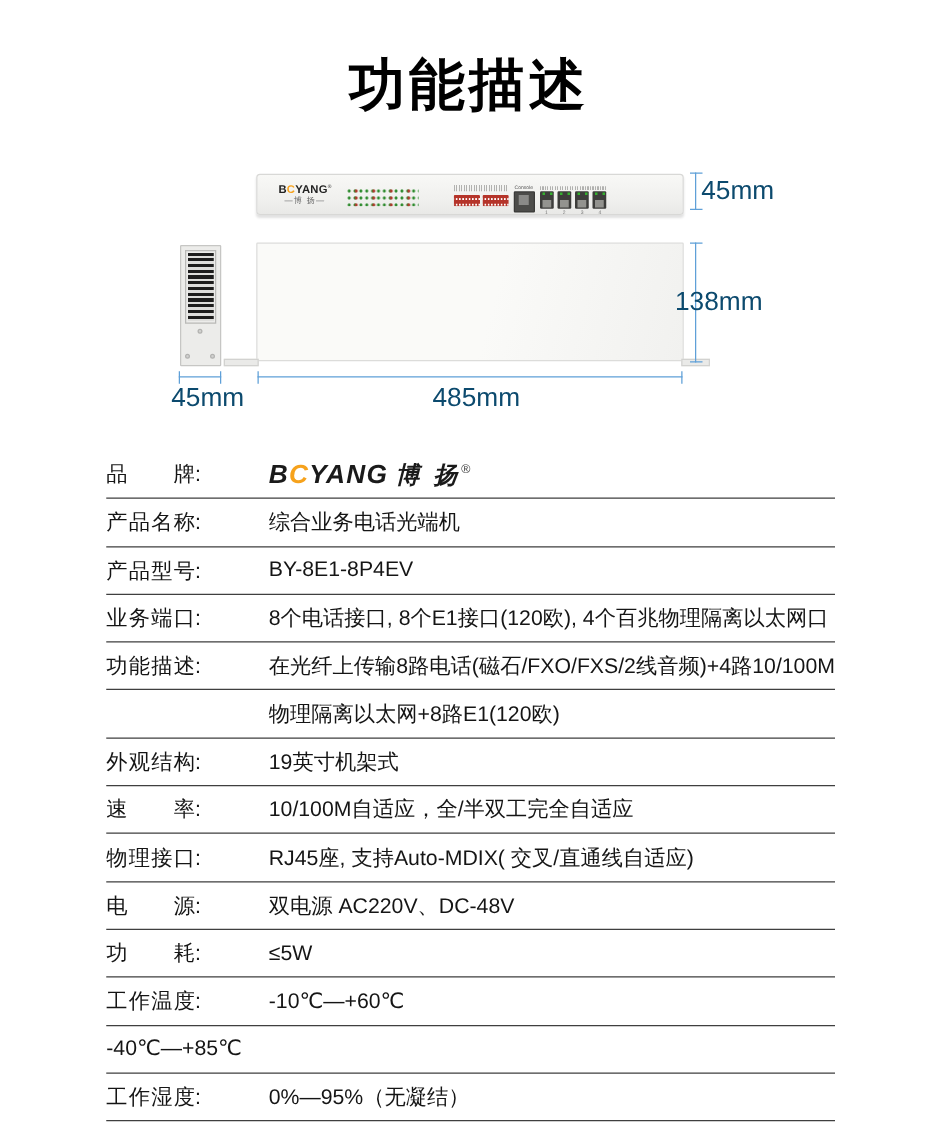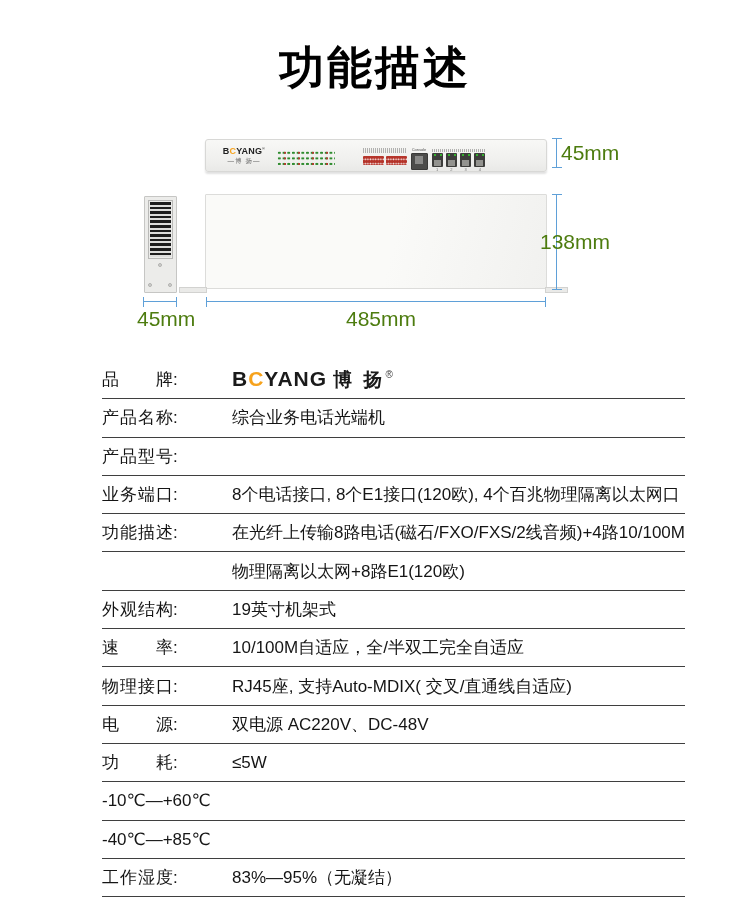--- a/index.html
+++ b/index.html
@@ -64,30 +64,30 @@
   .ear-left { left:179px; width:26px; }
   .ear-right { left:545px; width:21px; }
 
   
   .dim-v { position:absolute; width:0; border-left:1px solid #5fa0d8; }
   .dim-v::before,.dim-v::after { content:""; position:absolute; left:-5px; width:10px; height:1px; background:#5fa0d8; }
   .dim-v::before { top:0; } .dim-v::after { bottom:0; }
   .dim-h { position:absolute; height:0; border-top:1px solid #5fa0d8; }
   .dim-h::before,.dim-h::after { content:""; position:absolute; top:-5px; width:1px; height:10px; background:#5fa0d8; }
   .dim-h::before { left:0; } .dim-h::after { right:0; }
-  .dim-label { position:absolute; font-size:21px; color:#4d7c0f; white-space:nowrap; }
-
-  
-  .spec-table { position:absolute; left:102px; top:361px; width:583px; }
+  .dim-label { position:absolute; font-size:21px; color:#0c4a6e; white-space:nowrap; }
+
+  
+  .spec-table { position:absolute; left:85px; top:361px; width:583px; }
   .spec-row { display:flex; align-items:center; height:37.3px; border-bottom:1px solid #3f3f3f;
     font-size:17px; color:#151515; }
   .spec-label { width:130px; flex:none; white-space:nowrap; }
   .jlabel { display:inline-block; width:71px; text-align:justify; text-align-last:justify; }
   .spec-value { flex:1; white-space:nowrap; }
-  .tbl-logo { font-size:21px; font-weight:700; color:#1a1a1a; letter-spacing:1px; white-space:nowrap; }
+  .tbl-logo { font-size:21px; font-weight:700; color:#1a1a1a; letter-spacing:1px; white-space:nowrap;font-style:italic; }
   .tbl-logo .o { color:#f6a21c; }
   .tbl-logo .cn { font-size:19px; font-weight:600; letter-spacing:3px; margin-left:6px; }
   .tbl-logo .reg { font-size:10px; font-weight:400; color:#444; vertical-align:super; letter-spacing:0; }
 </style>
 </head>
 <body>
 
 <div class="canvas">
 
   <div class="page-title">功能描述</div>
@@ -148,20 +148,21 @@
       </div>
     </div>
 
     <div class="spec-row">
       <div class="spec-label"><span class="jlabel">产品名称</span><span>:</span></div>
       <div class="spec-value">综合业务电话光端机</div>
     </div>
 
     <div class="spec-row">
       <div class="spec-label"><span class="jlabel">产品型号</span><span>:</span></div>
+      <div class="spec-value">BY-8E1-8P4EV</div>
     </div>
 
     <div class="spec-row">
       <div class="spec-label"><span class="jlabel">业务端口</span><span>:</span></div>
       <div class="spec-value">8个电话接口, 8个E1接口(120欧), 4个百兆物理隔离以太网口</div>
     </div>
 
     <div class="spec-row">
       <div class="spec-label"><span class="jlabel">功能描述</span><span>:</span></div>
       <div class="spec-value">在光纤上传输8路电话(磁石/FXO/FXS/2线音频)+4路10/100M</div>
@@ -191,26 +192,27 @@
       <div class="spec-label"><span class="jlabel">电源</span><span>:</span></div>
       <div class="spec-value">双电源 AC220V、DC-48V</div>
     </div>
 
     <div class="spec-row">
       <div class="spec-label"><span class="jlabel">功耗</span><span>:</span></div>
       <div class="spec-value">≤5W</div>
     </div>
 
     <div class="spec-row">
+      <div class="spec-label"><span class="jlabel">工作温度</span><span>:</span></div>
       <div class="spec-value">-10℃—+60℃</div>
     </div>
 
     <div class="spec-row">
       <div class="spec-value">-40℃—+85℃</div>
     </div>
 
     <div class="spec-row">
       <div class="spec-label"><span class="jlabel">工作湿度</span><span>:</span></div>
-      <div class="spec-value">83%—95%（无凝结）</div>
+      <div class="spec-value">0%—95%（无凝结）</div>
     </div>
 
   </div>
 </div>
 
 </body></html>

